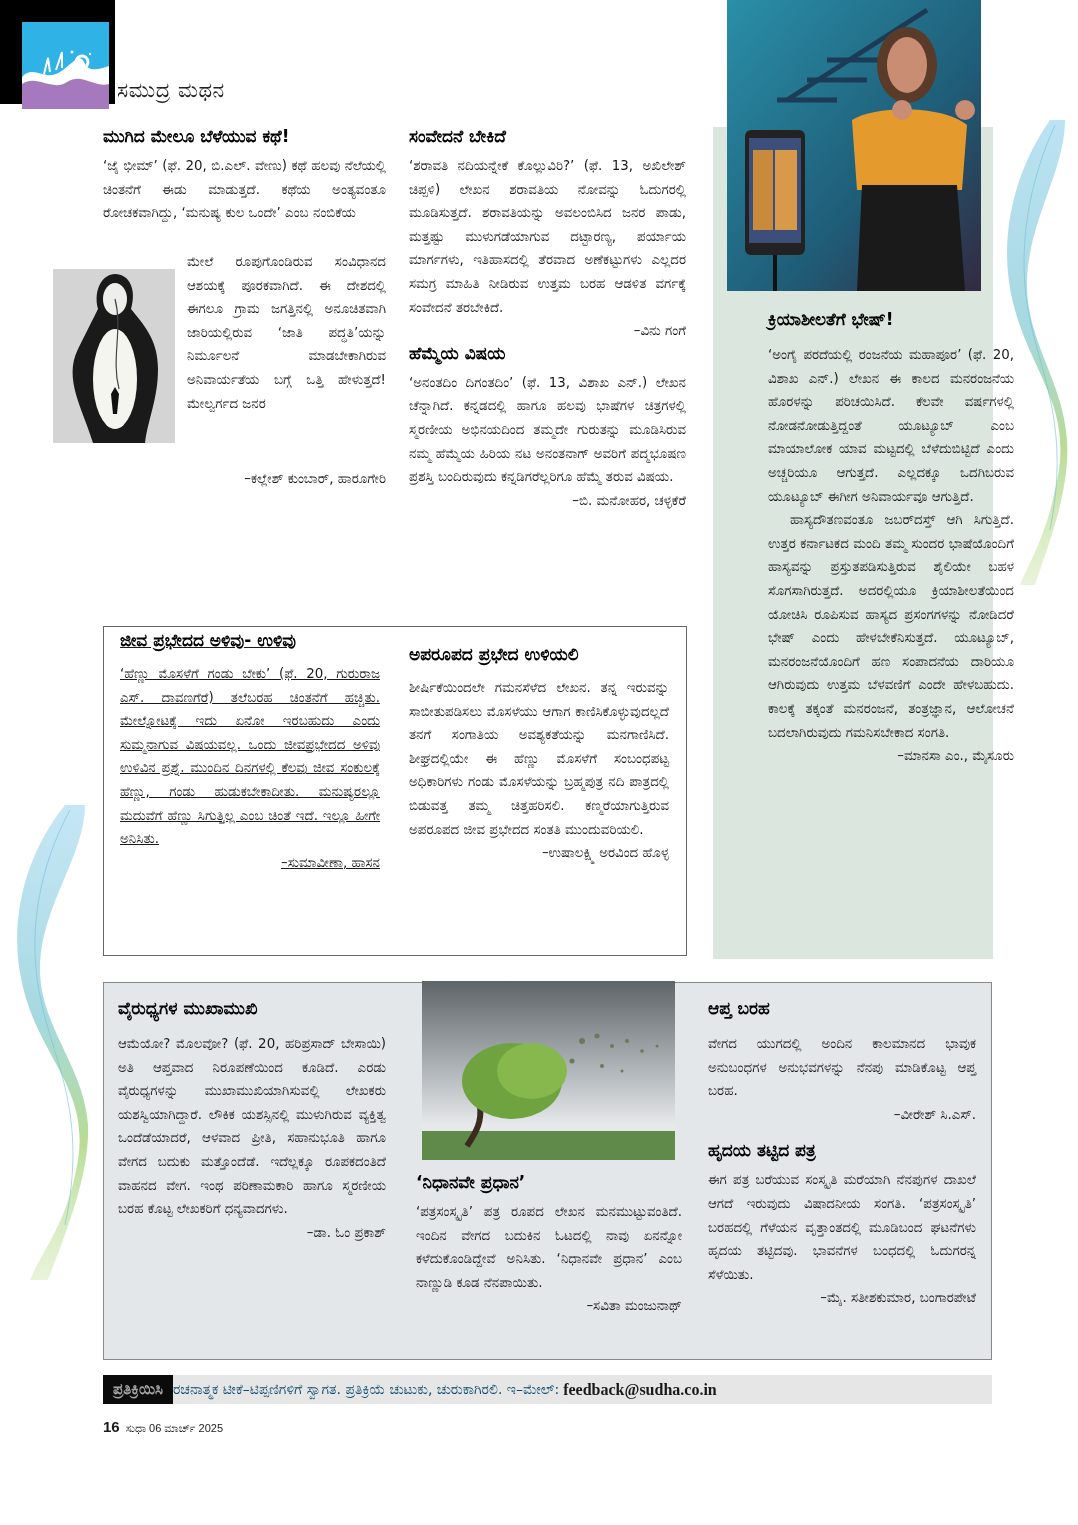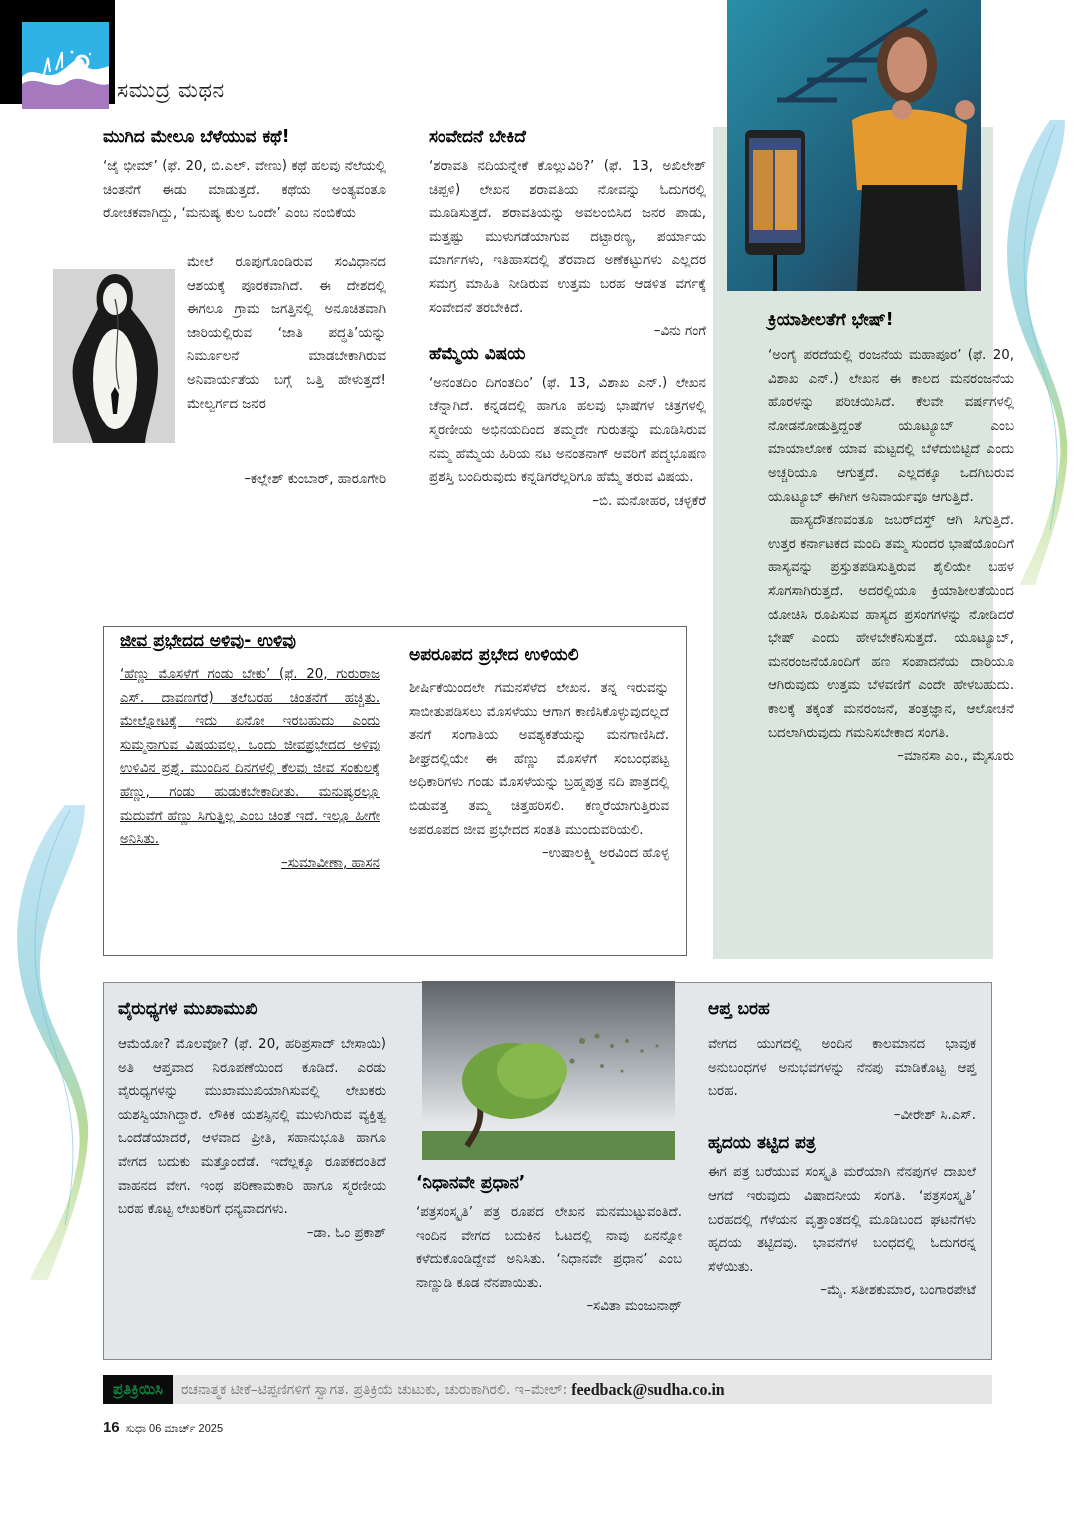--- a/index.html
+++ b/index.html
@@ -14,21 +14,21 @@
   .logo svg { display: block; }
   .section-title { left: 117px; top: 78px; font-size: 21px; color: #222; letter-spacing: 0.5px; }
 
   
   .col { font-size: 13.4px; line-height: 23.6px; text-align: justify; }
   .col p { text-align: justify; }
   .head { font-size: 17px; font-weight: bold; line-height: 24px; margin-bottom: 6px; color: #000000; }
   .sig { text-align: right; font-size: 13.4px; line-height: 23.6px; }
 
   .c1 { left: 103px; top: 124px; width: 283px; }
-  .c2 { left: 409px; top: 124px; width: 277px; margin-left: 20px; }
+  .c2 { left: 409px; top: 124px; width: 277px; }
 
   .illus { left: 53px; top: 269px; width: 122px; height: 174px; background: #cfcfcf; overflow: hidden; }
   .c1-wrap { left: 187px; top: 250px; width: 199px; }
   .c1-bottom { left: 103px; top: 467px; width: 283px; }
 
   
   .green-panel { left: 713px; top: 127px; width: 280px; height: 832px; background: #dbe6df; }
   .photo-top { left: 727px; top: 0; width: 254px; height: 291px; overflow: hidden; }
   .c3 { left: 768px; top: 307px; width: 246px; }
 
@@ -42,22 +42,22 @@
   .b3c1 { left: 118px; top: 996px; width: 268px; }
   .photo-tree { left: 422px; top: 981px; width: 253px; height: 179px; overflow: hidden; }
   .b3c2 { left: 416px; top: 1170px; width: 266px; }
   .b3c3 { left: 708px; top: 996px; width: 268px; }
 
   
   .ribbon { overflow: hidden; }
 
   
   .feedback-bar { left: 103px; top: 1375px; width: 889px; height: 29px; background: #e6e6e6; display: flex; align-items: center; }
-  .feedback-label { background: #0b0b0b; color: #15803d; font-size: 15px; font-weight: bold; height: 29px; line-height: 29px; padding: 0 10px; }
-  .feedback-text { font-size: 14px; padding-left: 8px; color: #737373; white-space: nowrap; }
+  .feedback-label { background: #0b0b0b; color: #a3a3a3; font-size: 15px; font-weight: bold; height: 29px; line-height: 29px; padding: 0 10px; }
+  .feedback-text { font-size: 14px; padding-left: 0; color: #0c4a6e; white-space: nowrap; }
   .feedback-email { font-family: "Liberation Serif", serif; font-weight: bold; font-size: 16px; padding-left: 4px; }
 
   .folio { left: 103px; top: 1418px; display: flex; align-items: baseline; gap: 6px; }
   .page-num { font-family: "Liberation Sans", sans-serif; font-weight: bold; font-size: 15px; }
   .folio-text { font-family: "Liberation Sans", sans-serif; font-size: 11px; }
 </style>
 </head>
 <body>
 
 <div class="abs ribbon" style="left:995px; top:110px; width:83px; height:480px;">
@@ -218,21 +218,21 @@
 </div>
 <div class="abs col b3c2">
   <div class="head">‘ನಿಧಾನವೇ ಪ್ರಧಾನ’</div>
   <p>‘ಪತ್ರಸಂಸ್ಕೃತಿ’ ಪತ್ರ ರೂಪದ ಲೇಖನ ಮನಮುಟ್ಟುವಂತಿದೆ. ಇಂದಿನ ವೇಗದ ಬದುಕಿನ ಓಟದಲ್ಲಿ ನಾವು ಏನನ್ನೋ ಕಳೆದುಕೊಂಡಿದ್ದೇವೆ ಅನಿಸಿತು. ‘ನಿಧಾನವೇ ಪ್ರಧಾನ’ ಎಂಬ ನಾಣ್ಣುಡಿ ಕೂಡ ನೆನಪಾಯಿತು.</p>
   <div class="sig">–ಸವಿತಾ ಮಂಜುನಾಥ್</div>
 </div>
 <div class="abs col b3c3">
   <div class="head" style="margin-bottom:12px">ಆಪ್ತ ಬರಹ</div>
   <p>ವೇಗದ ಯುಗದಲ್ಲಿ ಅಂದಿನ ಕಾಲಮಾನದ ಭಾವುಕ ಅನುಬಂಧಗಳ ಅನುಭವಗಳನ್ನು ನೆನಪು ಮಾಡಿಕೊಟ್ಟ ಆಪ್ತ ಬರಹ.</p>
   <div class="sig">–ವೀರೇಶ್ ಸಿ.ಎಸ್.</div>
-  <div class="head" style="margin-top:4px; margin-bottom:6px">ಹೃದಯ ತಟ್ಟಿದ ಪತ್ರ</div>
+  <div class="head" style="margin-top:12px; margin-bottom:6px">ಹೃದಯ ತಟ್ಟಿದ ಪತ್ರ</div>
   <p>ಈಗ ಪತ್ರ ಬರೆಯುವ ಸಂಸ್ಕೃತಿ ಮರೆಯಾಗಿ ನೆನಪುಗಳ ದಾಖಲೆ ಆಗದೆ ಇರುವುದು ವಿಷಾದನೀಯ ಸಂಗತಿ. ‘ಪತ್ರಸಂಸ್ಕೃತಿ’ ಬರಹದಲ್ಲಿ ಗೆಳೆಯನ ವೃತ್ತಾಂತದಲ್ಲಿ ಮೂಡಿಬಂದ ಘಟನೆಗಳು ಹೃದಯ ತಟ್ಟಿದವು. ಭಾವನೆಗಳ ಬಂಧದಲ್ಲಿ ಓದುಗರನ್ನ ಸೆಳೆಯಿತು.</p>
   <div class="sig">–ಮೈ. ಸತೀಶಕುಮಾರ, ಬಂಗಾರಪೇಟೆ</div>
 </div>
 
 <div class="abs feedback-bar">
   <span class="feedback-label">ಪ್ರತಿಕ್ರಿಯಿಸಿ</span>
   <span class="feedback-text">ರಚನಾತ್ಮಕ ಟೀಕೆ–ಟಿಪ್ಪಣಿಗಳಿಗೆ ಸ್ವಾಗತ. ಪ್ರತಿಕ್ರಿಯೆ ಚುಟುಕು, ಚುರುಕಾಗಿರಲಿ. ಇ–ಮೇಲ್:</span>
   <span class="feedback-email">feedback@sudha.co.in</span>
 </div>
 <div class="abs folio">

